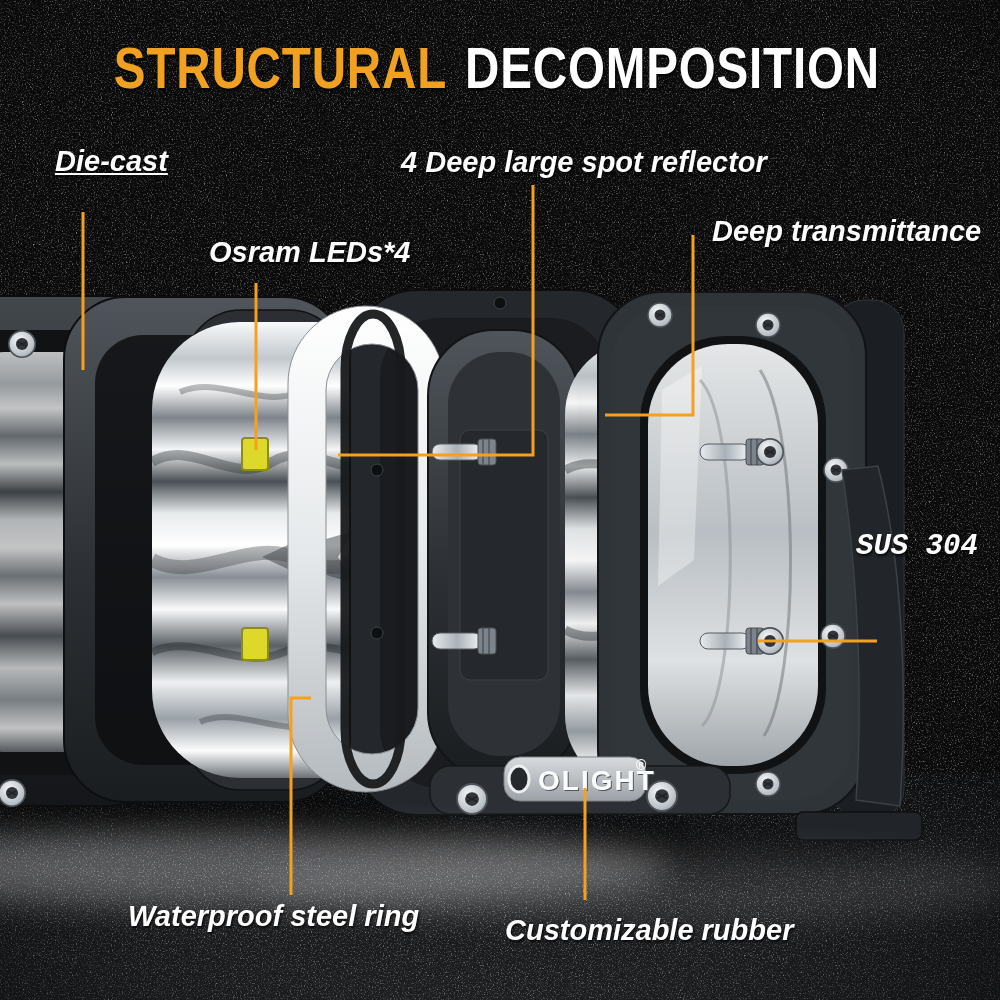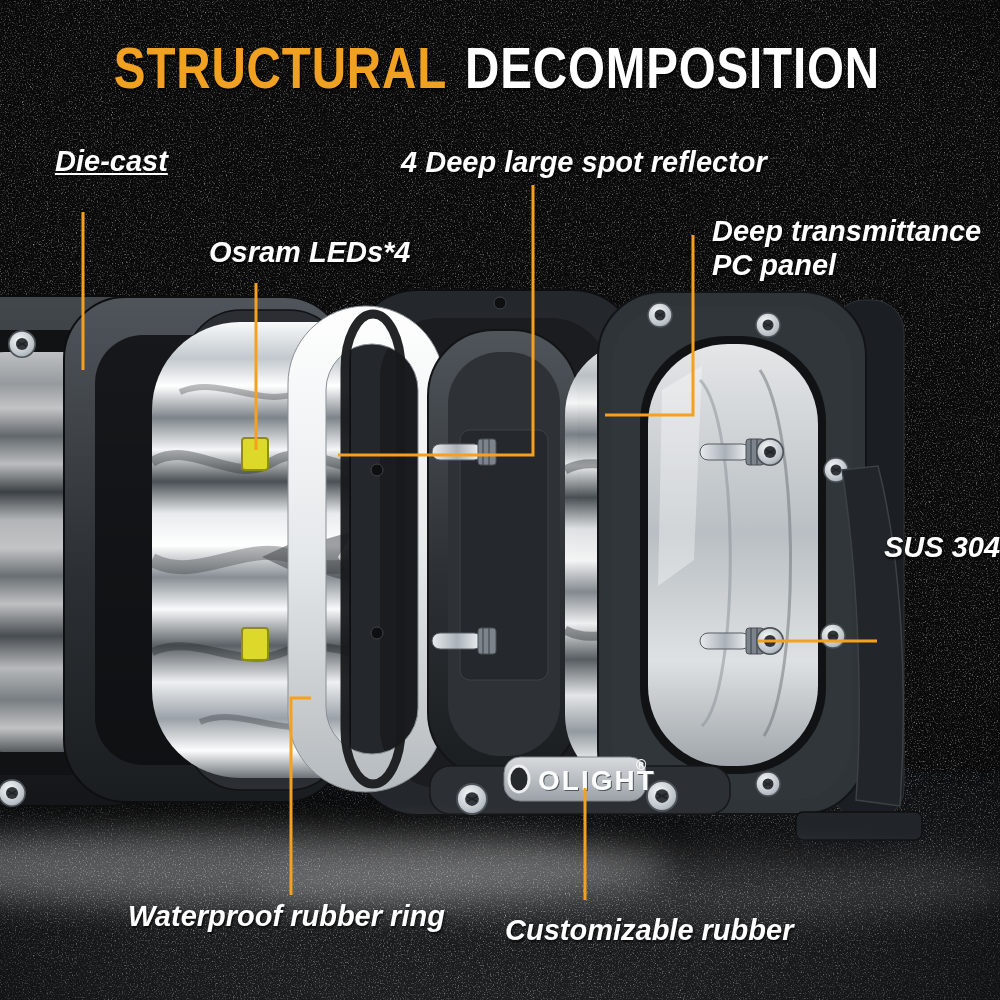--- a/index.html
+++ b/index.html
@@ -24,21 +24,21 @@
   
   .callout{
     position:absolute;color:var(--text,#fff);font-weight:bold;font-style:italic;
     font-size:29px;line-height:34px;white-space:nowrap;
     text-shadow:1px 2px 3px rgba(0,0,0,.85);
   }
   #cl-housing{left:55px;top:144px;text-decoration:underline;}
   #cl-leds{left:199px;top:235px;margin-left:10px;}
   #cl-reflector{left:401px;top:145px;}
   #cl-pc{left:712px;top:214px;}
-  #cl-sus{left:884px;top:530px;}
+  #cl-sus{left:856px;top:530px;font-family:Liberation Mono, monospace;}
   #cl-rubber{left:128px;top:899px;}
   #cl-custom{left:505px;top:913px;}
 
   .leader{stroke:var(--accent,#F5A01E);stroke-width:3;fill:none;stroke-linecap:butt;stroke-linejoin:miter;}
   .ledchip{fill:var(--led,#DCD92B);stroke:#8e8c14;stroke-width:2;}
   .wm-text{font-family:"Liberation Sans","DejaVu Sans",sans-serif;font-weight:bold;letter-spacing:2px;}
 </style>
 </head>
 <body style="--accent: #F5A01E; --title-accent: #F0A122; --led: #DCD92B; --text: #FFFFFF; --background: #0B0B0C;">
 
@@ -283,26 +283,25 @@
 <div id="cl-leds" class="callout">
   <div>Osram LEDs*4</div>
 </div>
 
 <div id="cl-reflector" class="callout">
   <div>4 Deep large spot reflector</div>
 </div>
 
 <div id="cl-pc" class="callout">
   <div>Deep transmittance</div>
-  <div>PC panel</div>
 </div>
 
 <div id="cl-sus" class="callout">
   <div>SUS 304</div>
 </div>
 
 <div id="cl-rubber" class="callout">
-  <div>Waterproof rubber ring</div>
+  <div>Waterproof steel ring</div>
 </div>
 
 <div id="cl-custom" class="callout">
   <div>Customizable rubber</div>
 </div>
 
 </body></html>

